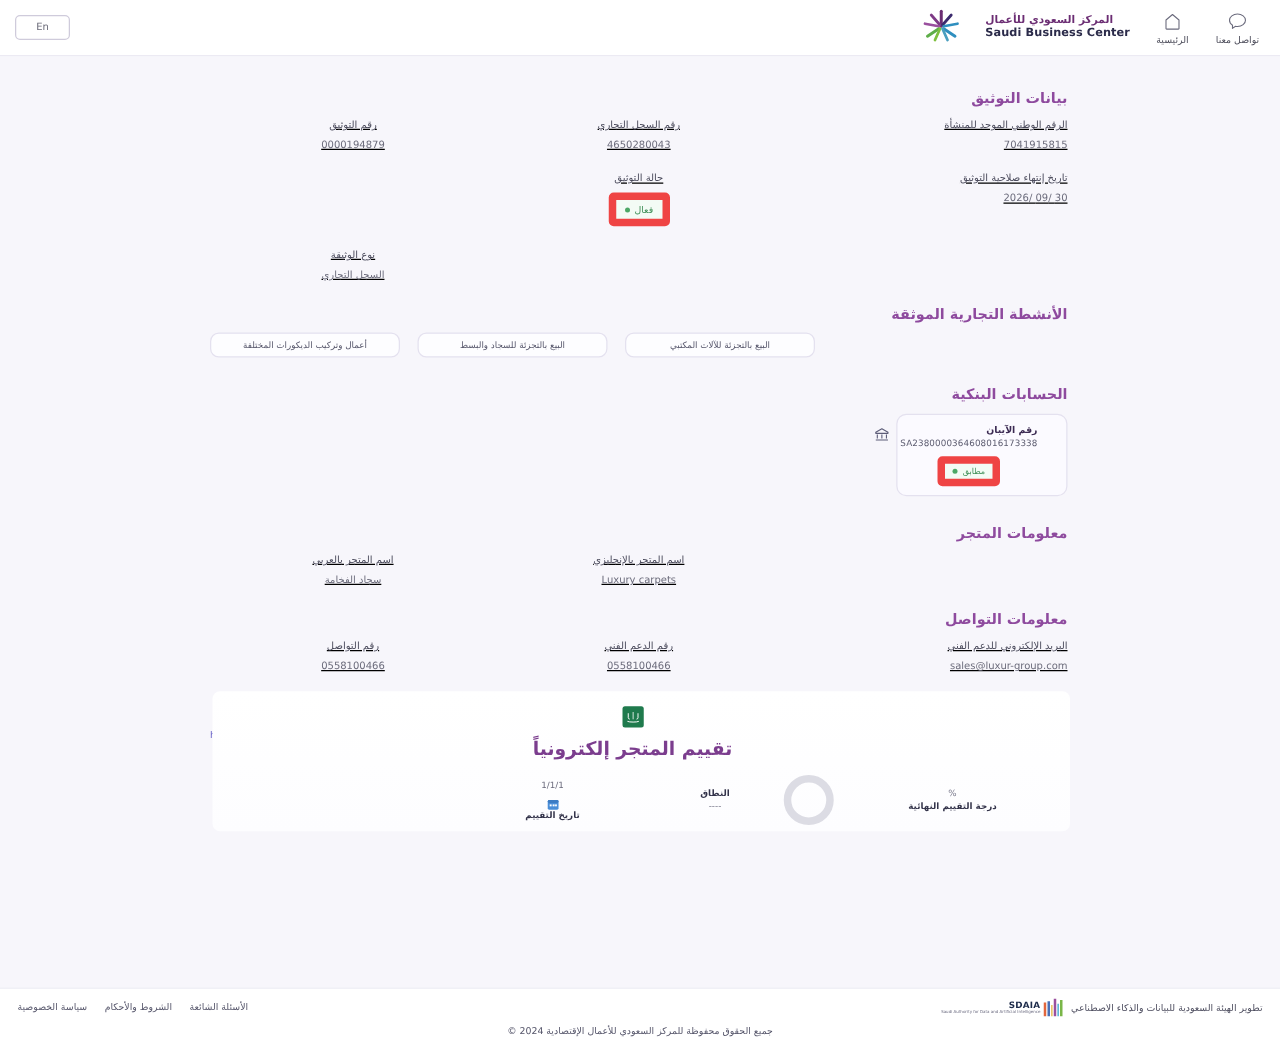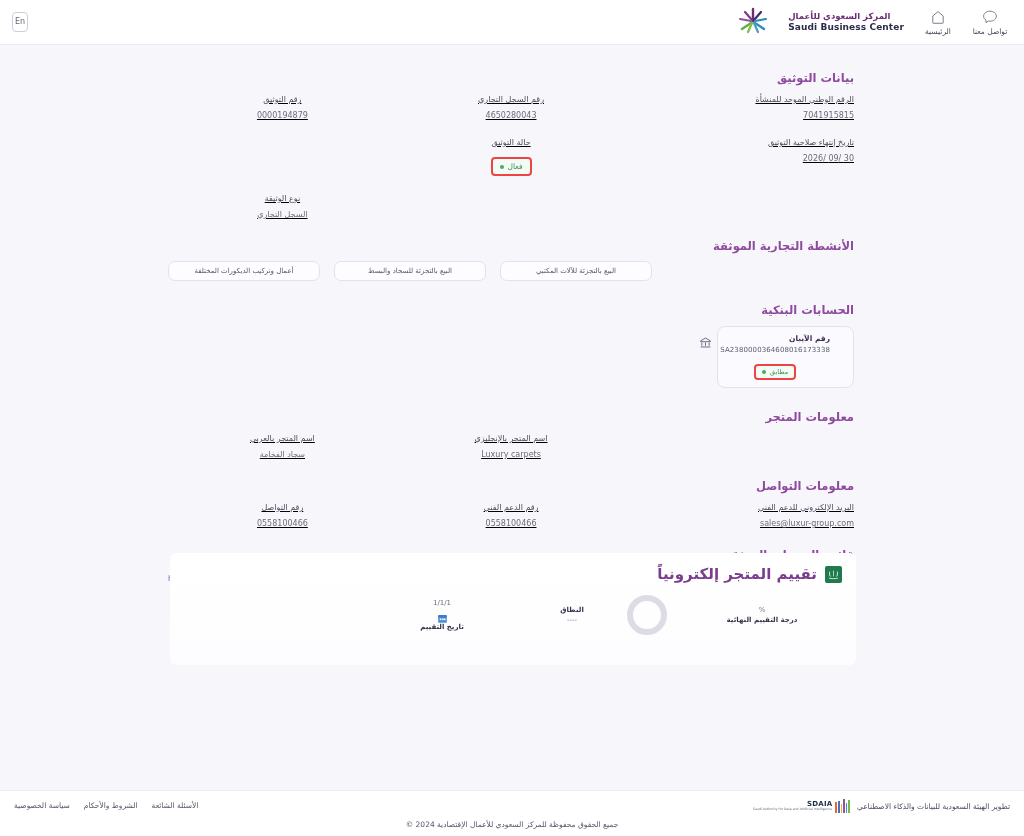--- a/index.html
+++ b/index.html
@@ -13,21 +13,21 @@
 
   
   .topbar {
     position: absolute; top: 0; left: 0; width: 1024px; height: 45px;
     background: #ffffff;
     display: flex; align-items: center;
     border-bottom: 1px solid #eceaf3;
   }
   .lang-btn {
     position: absolute; left: 12px; top: 12px;
-    width: 16px; height: 20px;
+    width: 44px; height: 20px;
     border: 1px solid #cfcbdb; border-radius: 4px;
     background: #fff; color: #6a6a78;
     font-size: 8px; line-height: 18px; text-align: center;
     cursor: pointer;
   }
   .nav-right {
     position: absolute; right: 8px; top: 0; height: 45px;
     display: flex; align-items: center; gap: 0px;
   }
   .brand { display: flex; align-items: center; gap: 20px; padding: 0 8px; }
@@ -54,21 +54,21 @@
   .field { width: 33.33%; text-align: center; text-decoration: underline; }
   .field.first { text-align: right; }
   .field-label { font-size: 8px; color: #4b4b5c; margin-bottom: 7px; }
   .field-value { font-size: 8px; color: #6c6c7c; }
 
   .block { margin-bottom: 0; }
 
   
   .badge-green {
     display: inline-flex; align-items: center; gap: 4px;
-    border: 2px solid #ef4444; border-radius: 4px;
+    border: 6px solid #ef4444; border-radius: 4px;
     background: #f3fbf5; color: #3f8f57;
     font-size: 7.5px; padding: 3px 7px;
   }
   .dot { width: 4px; height: 4px; border-radius: 50%; background: #4ca866; display: inline-block; }
 
   
   .pills { display: flex; flex-direction: row; gap: 14px; justify-content: flex-start; }
   .pill {
     flex: 1; max-width: 152px;
     border: 1px solid #e4e1ef; border-radius: 7px; background: #fdfdff;
@@ -105,21 +105,21 @@
   }
   .sicon svg { position: absolute; inset: 0; width: 15px; height: 15px; }
 
   
   .eval-card {
     position: absolute; left: 170px; top: 508px;
     width: 686px; height: 112px;
     background: linear-gradient(180deg,#ffffff 0%, #fdfdff 100%);
     border-radius: 6px;
   }
-  .eval-head { display: flex; flex-direction: row; align-items: center; justify-content: flex-start; gap: 8px; padding: 12px 14px 0 0; }
+  .eval-head { display: flex; flex-direction: column; align-items: center; justify-content: flex-start; gap: 8px; padding: 12px 14px 0 0; }
   .eval-title { font-size: 15px; font-weight: bold; color: #7b3d8e; }
   .ksa-emblem {
     width: 17px; height: 17px; background: #1f7a4d; border-radius: 2px;
     display: flex; align-items: center; justify-content: center; color: #fff; font-size: 10px;
   }
   .eval-metrics { display: flex; flex-direction: row; align-items: center; padding: 12px 14px 0 0; }
   .metric { text-align: center; }
   .metric .mlabel { font-size: 7px; color: #33334a; font-weight: bold; }
   .metric .mvalue { font-size: 7px; color: #7a7a8c; margin-top: 2px; }
   .metric .mpct { font-size: 7px; color: #7a7a8c; margin-bottom: 2px; }

